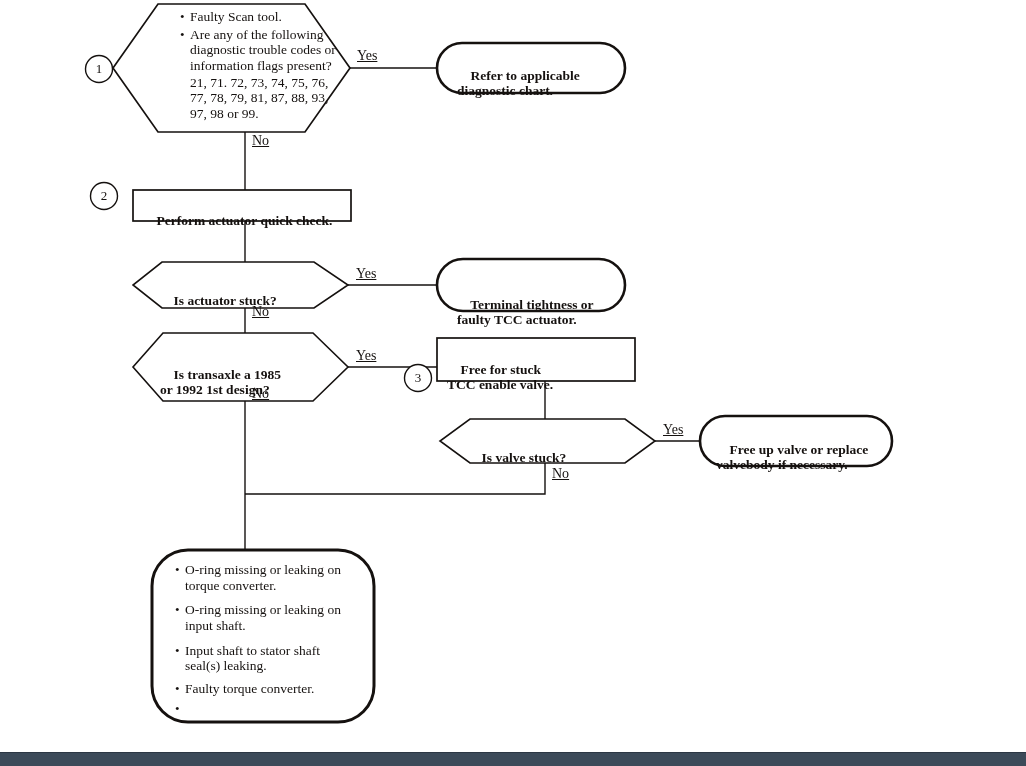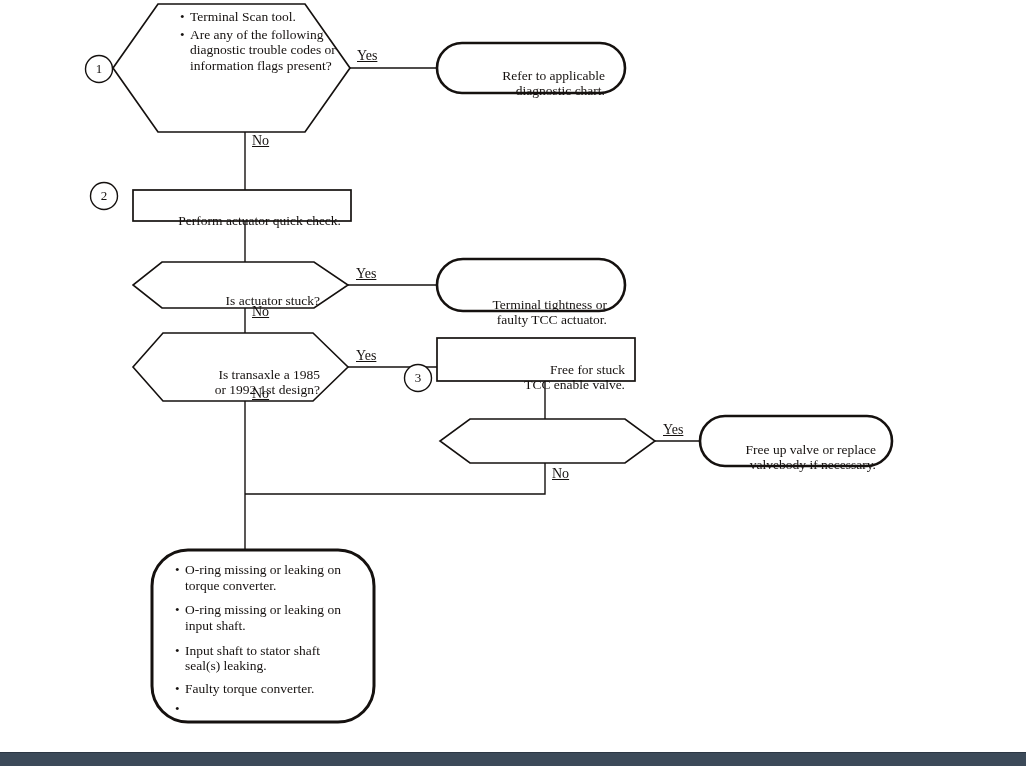--- a/index.html
+++ b/index.html
@@ -29,21 +29,21 @@
     height: 766px;
   }
 
   
   .node-text {
     position: absolute;
     color: #15110f;
     line-height: 1.16;
     white-space: pre;
   }
-  .center-text { text-align: right; }
+  .center-text { text-align: left; font-weight: bold; }
 
   .t-sm  { font-size: 13.5px; }
 
   .branch-label {
     position: absolute;
     font-size: 14px;
     color: #15110f;
     text-decoration: underline;
   }
 
@@ -142,28 +142,31 @@
     </g>
   </svg>
 
   <div class="ref-num" style="left:86px; top:61px;">1</div>
   <div class="ref-num" style="left:91px; top:188px;">2</div>
   <div class="ref-num" style="left:405px; top:370px;">3</div>
 
   <div class="bullets t-sm" style="left:180px; top:9px; width:165px;">
     <div class="bl" style="margin-bottom:2px;">
       <span class="dot">•</span>
-      <span class="btxt">Terminal Scan tool.</span>
+      <span class="btxt">Faulty Scan tool.</span>
     </div>
     <div class="bl">
       <span class="dot">•</span>
       <span class="btxt">Are any of the following
 diagnostic trouble codes or
 information flags present?</span>
     </div>
+    <div class="plain-block t-sm" style="margin-left:10px; margin-top:1px;">21, 71. 72, 73, 74, 75, 76,
+77, 78, 79, 81, 87, 88, 93,
+97, 98 or 99.</div>
   </div>
 
   <div class="node-text center-text t-sm" style="left:457px; top:52px; width:148px;">
     <span class="plain-block">Refer to applicable
 diagnostic chart.</span>
   </div>
 
   <div class="node-text center-text t-sm" style="left:143px; top:197px; width:198px;">
     <span class="plain-block">Perform actuator quick check.</span>
   </div>
@@ -180,20 +183,23 @@
   <div class="node-text center-text t-sm" style="left:160px; top:351px; width:160px;">
     <span class="plain-block">Is transaxle a 1985
 or 1992 1st design?</span>
   </div>
 
   <div class="node-text center-text t-sm" style="left:447px; top:346px; width:178px;">
     <span class="plain-block">Free for stuck
 TCC enable valve.</span>
   </div>
 
+  <div class="node-text center-text t-sm" style="left:468px; top:434px; width:160px;">
+    <span class="plain-block">Is valve stuck?</span>
+  </div>
 
   <div class="node-text center-text t-sm" style="left:716px; top:426px; width:160px;">
     <span class="plain-block">Free up valve or replace
 valvebody if necessary.</span>
   </div>
 
   <div class="bullets t-sm" style="left:175px; top:562px; width:180px;">
     <div class="bl" style="margin-bottom:9px;">
       <span class="dot">•</span>
       <span class="btxt">O-ring missing or leaking on

